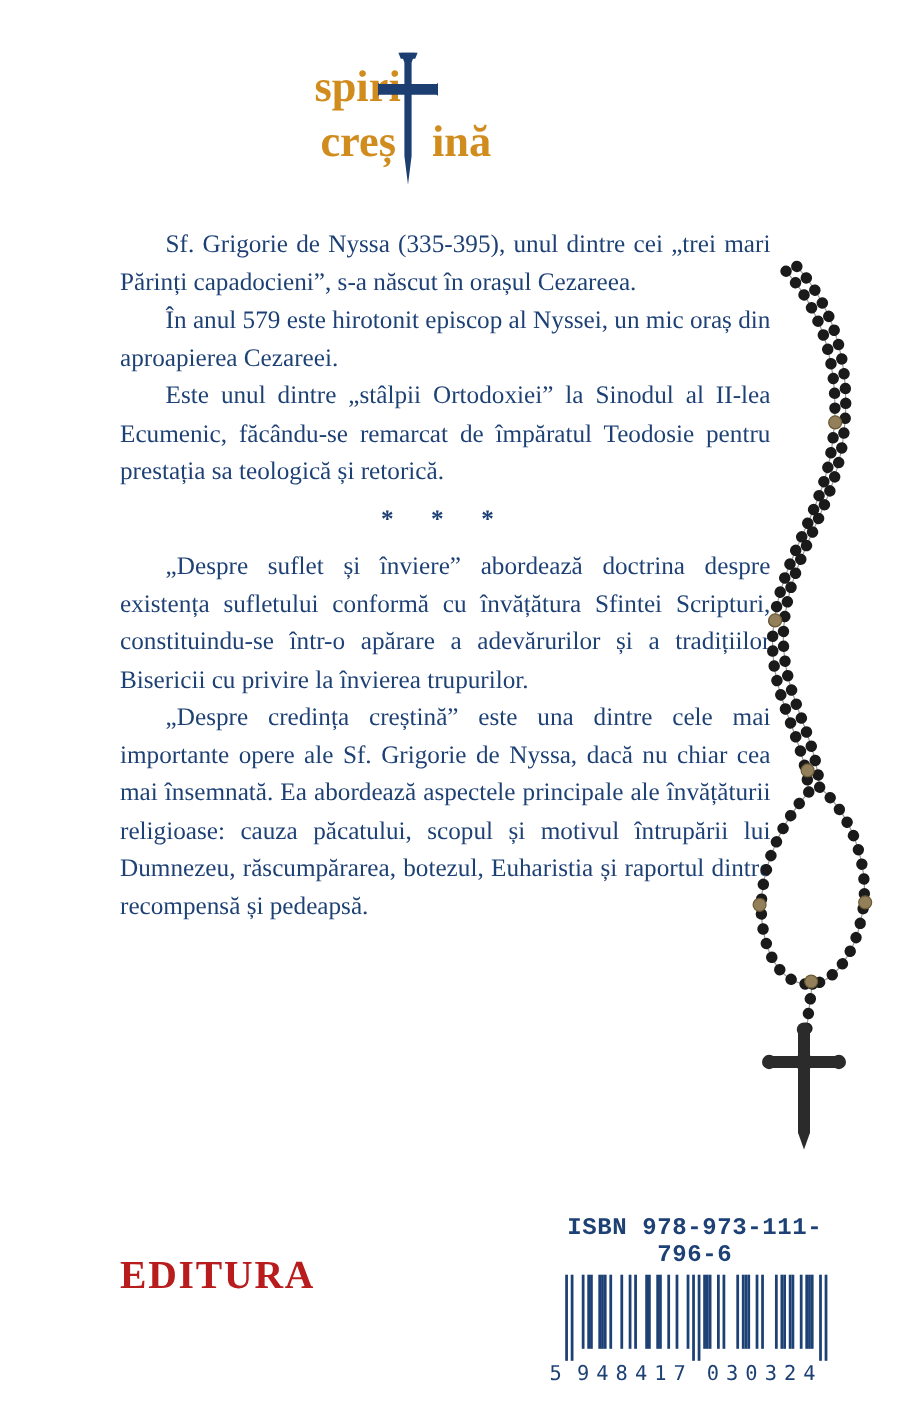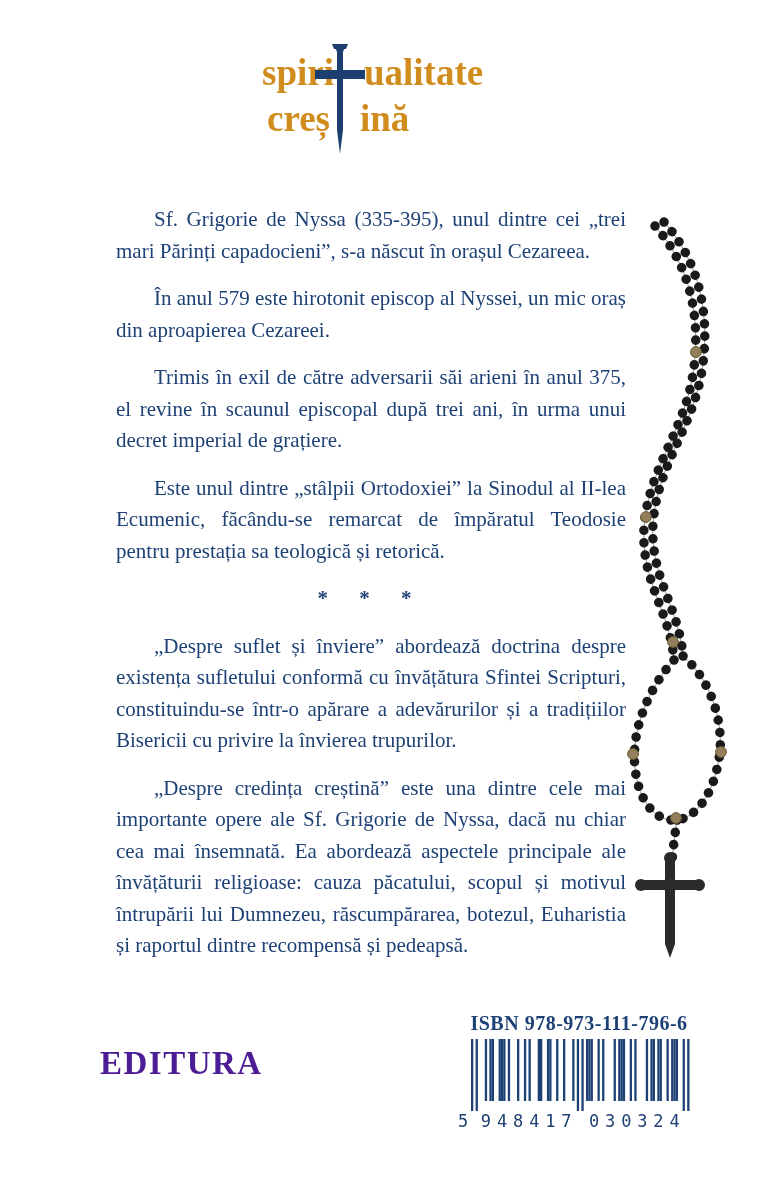--- a/index.html
+++ b/index.html
@@ -14,69 +14,67 @@
   .brand-line{display:flex;align-items:baseline;font-weight:bold;font-size:37px;line-height:46px;color:#d18c1e;}
   .brand-line .cross-col{width:30px;}
   .brand-line.line2{padding-left:5px;}
   .brand-cross{position:absolute;left:50px;top:-14px;}
 
   
   .body-text{
     position:absolute;left:100px;top:188px;width:542px;
     font-size:21px;line-height:31.5px;color:#1e4175;text-align:justify;
   }
-  .body-text p{margin:16px;text-indent:38px;}
+  .body-text p{margin:0;text-indent:38px;}
   .separator{
     text-align:center;text-indent:0;font-size:21px;letter-spacing:13px;
     margin:8px 0 8px 0;color:#1e4175;font-weight:bold;
   }
 
   
   .rosary{position:absolute;left:585px;top:212px;}
 
   
   .publisher{
     position:absolute;left:100px;top:1044px;
-    font-weight:bold;font-size:33px;line-height:38px;letter-spacing:1.5px;color:#4c1d95;
+    font-weight:bold;font-size:33px;line-height:38px;letter-spacing:1.5px;color:#b91c1c;
   }
   .isbn-block{position:absolute;left:453px;top:1012px;width:252px;text-align:center;color:#1e4175;}
-  .isbn-label{font-size:20px;letter-spacing:0.5px;margin-bottom:4px;font-weight:bold;}
+  .isbn-label{font-size:20px;letter-spacing:0.5px;margin-bottom:4px;font-weight:bold;font-family:Liberation Mono, monospace;}
   #barcode{display:block;margin:0 auto;}
 </style>
 </head>
 <body>
 
 <div class="page">
 
   <header class="brand">
     <div class="brand-line line1">
       <span>spiri</span>
       <span class="cross-col"></span>
-      <span>ualitate</span>
     </div>
     <div class="brand-line line2">
       <span>creș</span>
       <span class="cross-col"></span>
       <span>ină</span>
     </div>
     <svg class="brand-cross" width="56" height="126" viewBox="0 0 56 126" aria-hidden="true">
       <g fill="#1d3e71">
         <polygon points="22,8 34,8 31,16 31,94 28,118 25,94 25,16"></polygon>
         <polygon points="3,34 53,34 53,43 3,43"></polygon>
         <polygon points="20,8 36,8 34,13 22,13"></polygon>
         <polygon points="3,33 8,38.5 3,44"></polygon>
         <polygon points="53,33 48,38.5 53,44"></polygon>
       </g>
     </svg>
   </header>
 
   <main class="body-text">
     <p>Sf. Grigorie de Nyssa (335-395), unul dintre cei „trei mari Părinți capadocieni”, s-a născut în orașul Cezareea.</p>
     <p>În anul 579 este hirotonit episcop al Nyssei, un mic oraș din aproapierea Cezareei.</p>
-    <p>Trimis în exil de către adversarii săi arieni în anul 375, el revine în scaunul episcopal după trei ani, în urma unui decret imperial de grațiere.</p>
     <p>Este unul dintre „stâlpii Ortodoxiei” la Sinodul al II-lea Ecumenic, făcându-se remarcat de împăratul Teodosie pentru prestația sa teologică și retorică.</p>
     <div class="separator">* * *</div>
     <p>„Despre suflet și înviere” abordează doctrina despre existența sufletului conformă cu învățătura Sfintei Scripturi, constituindu-se într-o apărare a adevărurilor și a tradițiilor Bisericii cu privire la învierea trupurilor.</p>
     <p>„Despre credința creștină” este una dintre cele mai importante opere ale Sf. Grigorie de Nyssa, dacă nu chiar cea mai însemnată. Ea abordează aspectele principale ale învățăturii religioase: cauza păcatului, scopul și motivul întrupării lui Dumnezeu, răscumpărarea, botezul, Euharistia și raportul dintre recompensă și pedeapsă.</p>
   </main>
 
   <svg class="rosary" width="175" height="770" viewBox="0 0 175 770" aria-hidden="true">
     <g fill="none" stroke="#9a9a9a" stroke-width="1">
       <path d="M70,14 C104,52 117,104 108,162 C99,220 63,257 59,316 C56,370 85,399 89,448"></path>
       <path d="M79,10 C113,48 126,100 117,158 C108,216 72,253 68,312 C65,366 94,395 98,444"></path>

